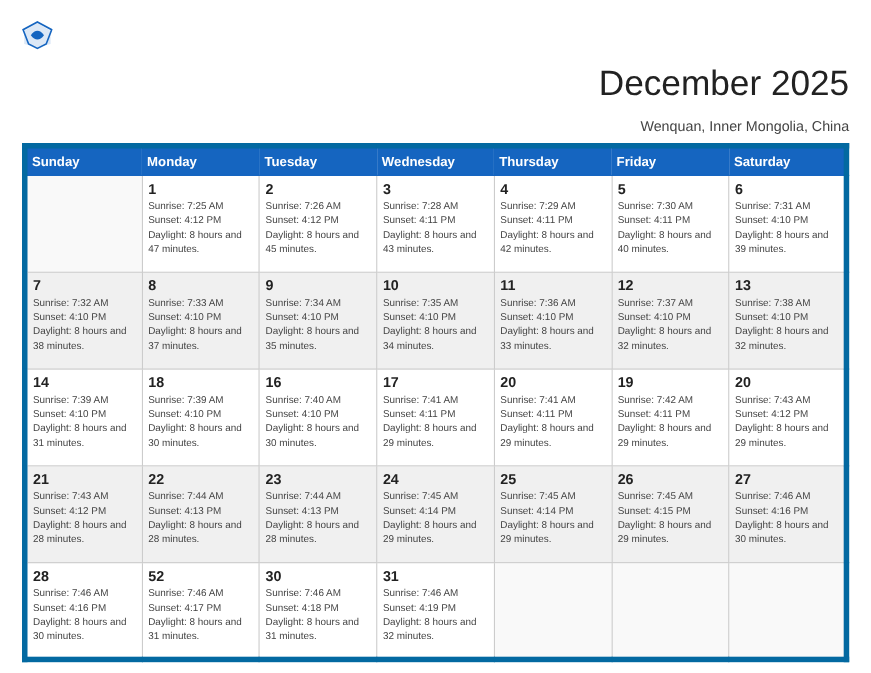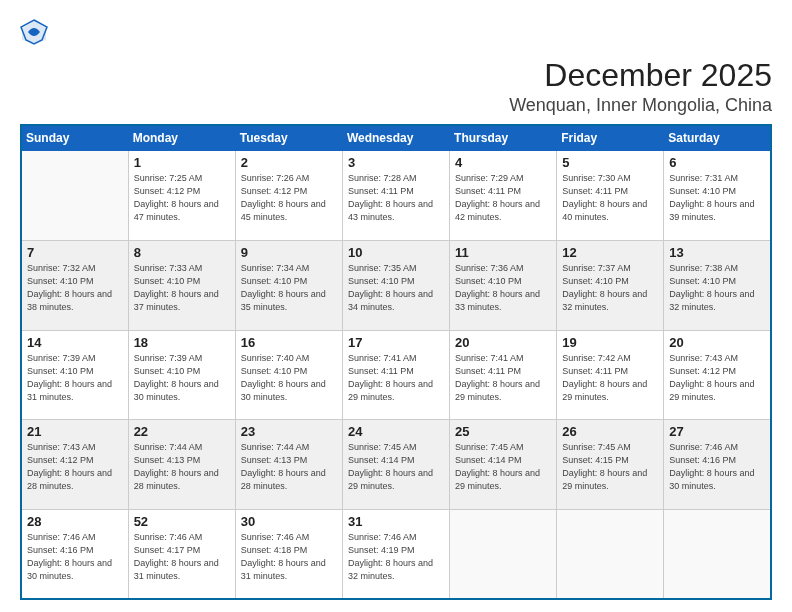--- a/index.html
+++ b/index.html
@@ -43,27 +43,27 @@
       text-align: right;
     }
     .month-title {
       font-size: 32px;
       font-weight: normal;
       color: #222;
       line-height: 1.1;
       margin-top: 40px;
     }
     .location {
-      font-size: 18px;
+      font-size: 13px;
       color: #444;
-      margin-top: 2px;
+      margin-top: 14px;
     }
     .calendar {
       flex: 1;
-      border: 2px solid #0369a1;
+      border: 5px solid #0369a1;
       border-collapse: collapse;
       width: 100%;
       table-layout: fixed;
     }
     .calendar th {
       background: #1565c0;
       color: #fff;
       font-size: 12px;
       font-weight: bold;
       padding: 5px 4px;

